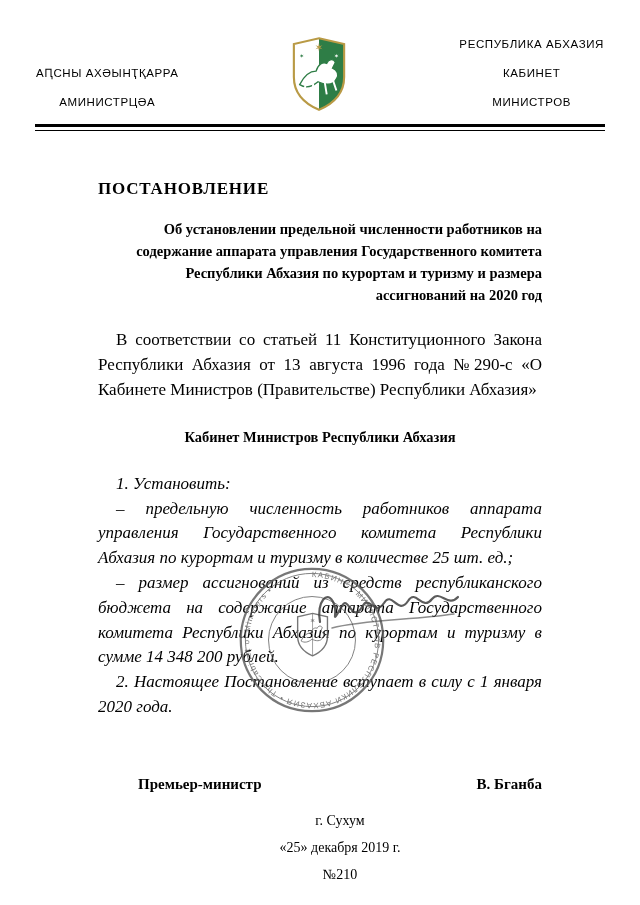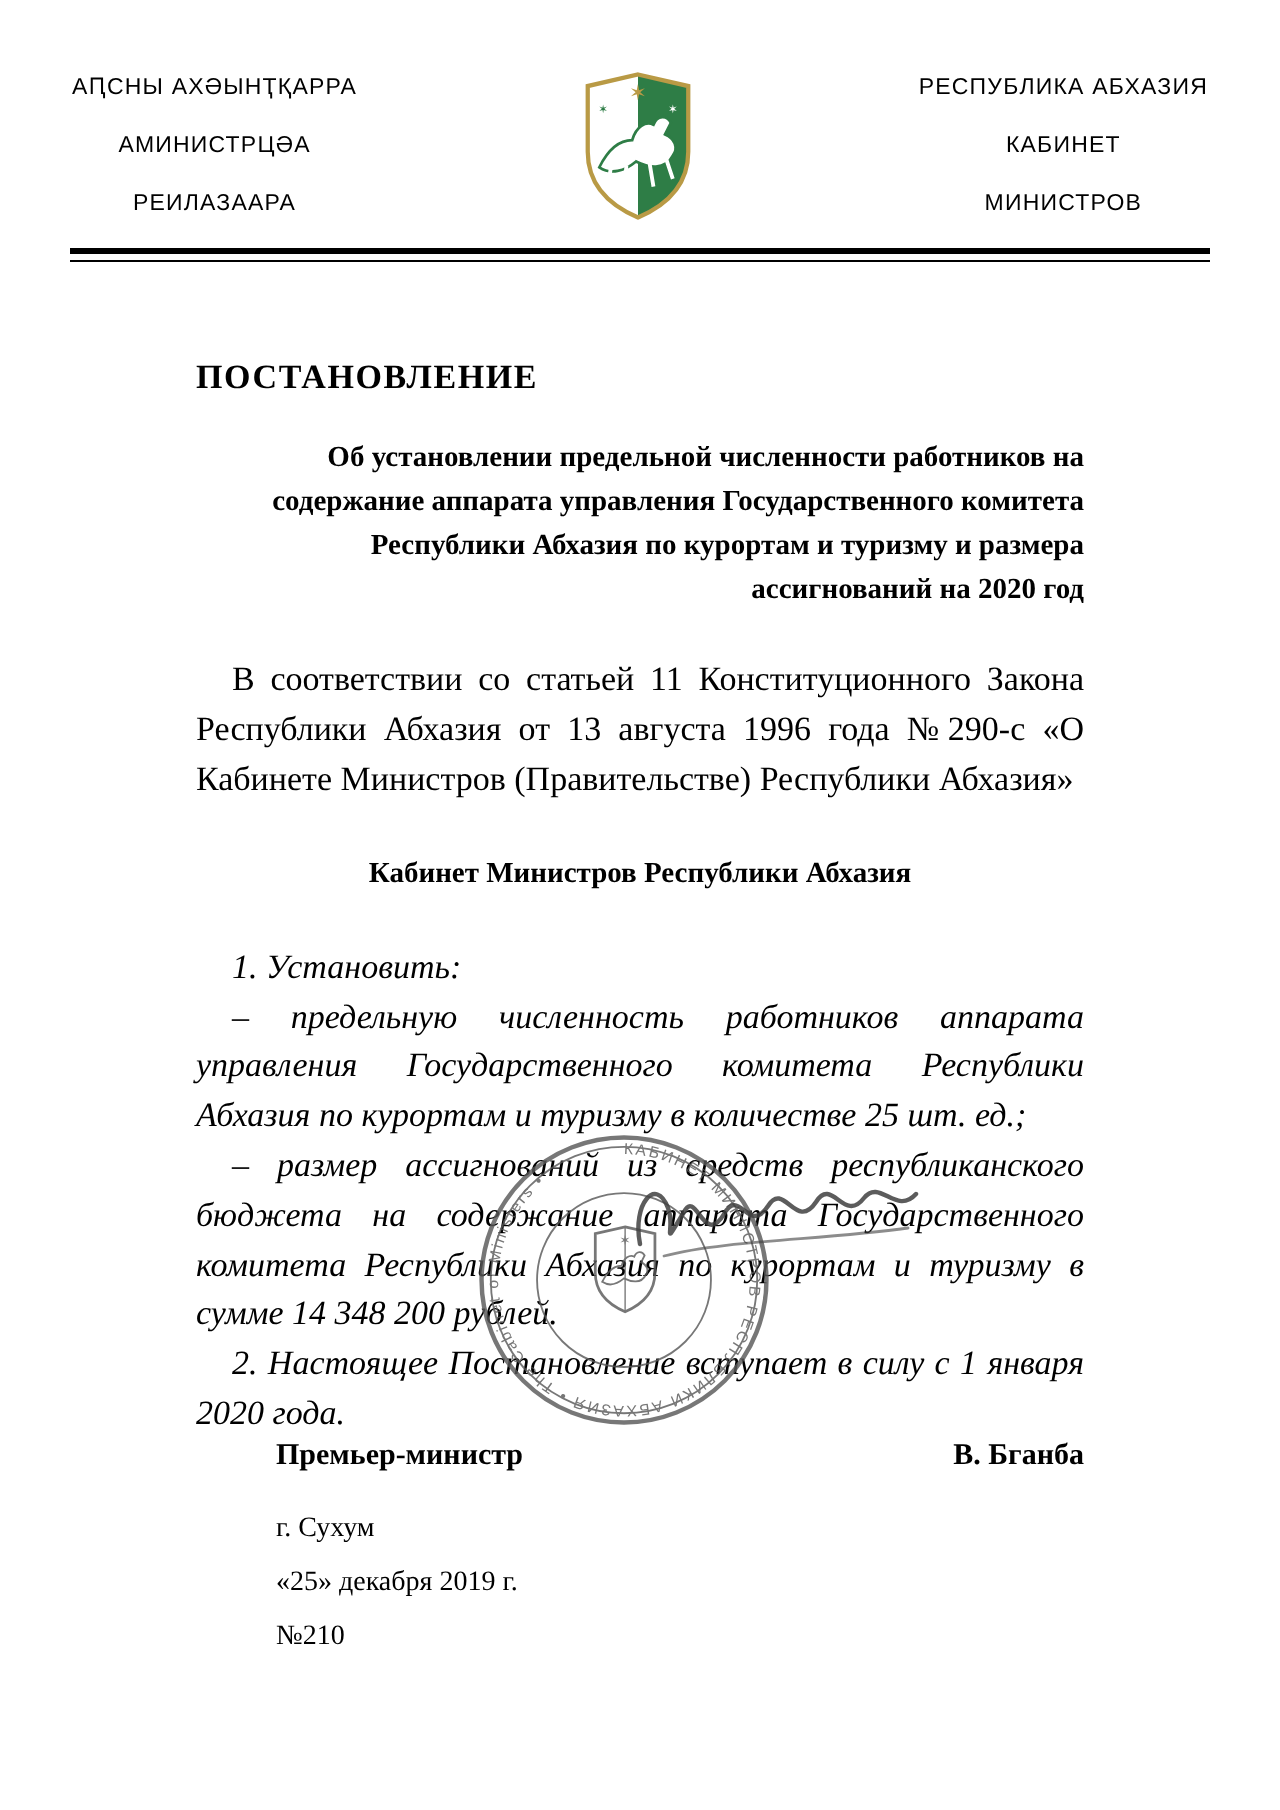--- a/index.html
+++ b/index.html
@@ -68,21 +68,21 @@
     margin-top: 26px;
   }
   .resolves {
     text-align: center;
     font-weight: bold;
     font-size: 15px;
     margin-top: 24px;
   }
   .items { margin-top: 26px; font-style: italic; }
   
-  .sig-area { padding-left: 40px; position: relative; }
+  .sig-area { margin-top: 56px; padding-left: 40px; position: relative; text-align: center; }
   .sig-row {
     display: flex;
     justify-content: space-between;
     font-weight: bold;
     font-size: 15px;
   }
   .sig-meta { margin-top: 14px; font-size: 14px; line-height: 1.95; }
   .seal {
     position: absolute;
     left: 238px;
@@ -103,21 +103,20 @@
 </style>
 </head>
 <body>
 
 <div class="page">
 
   <div class="letterhead">
     <div class="lh-block">
       <div>АԤСНЫ АХӘЫНҬҚАРРА</div>
       <div>АМИНИСТРЦӘА</div>
-      <div>РЕИЛАЗААРА</div>
     </div>
 
     <div class="emblem-wrap">
       <svg width="58" height="76" viewBox="0 0 60 78" aria-hidden="true">
         <defs>
           <clipPath id="shieldClip">
             <path d="M30 2 L56 8 V42 C56 60 44 70 30 76 C16 70 4 60 4 42 V8 Z"></path>
           </clipPath>
         </defs>
         <g clip-path="url(#shieldClip)">

